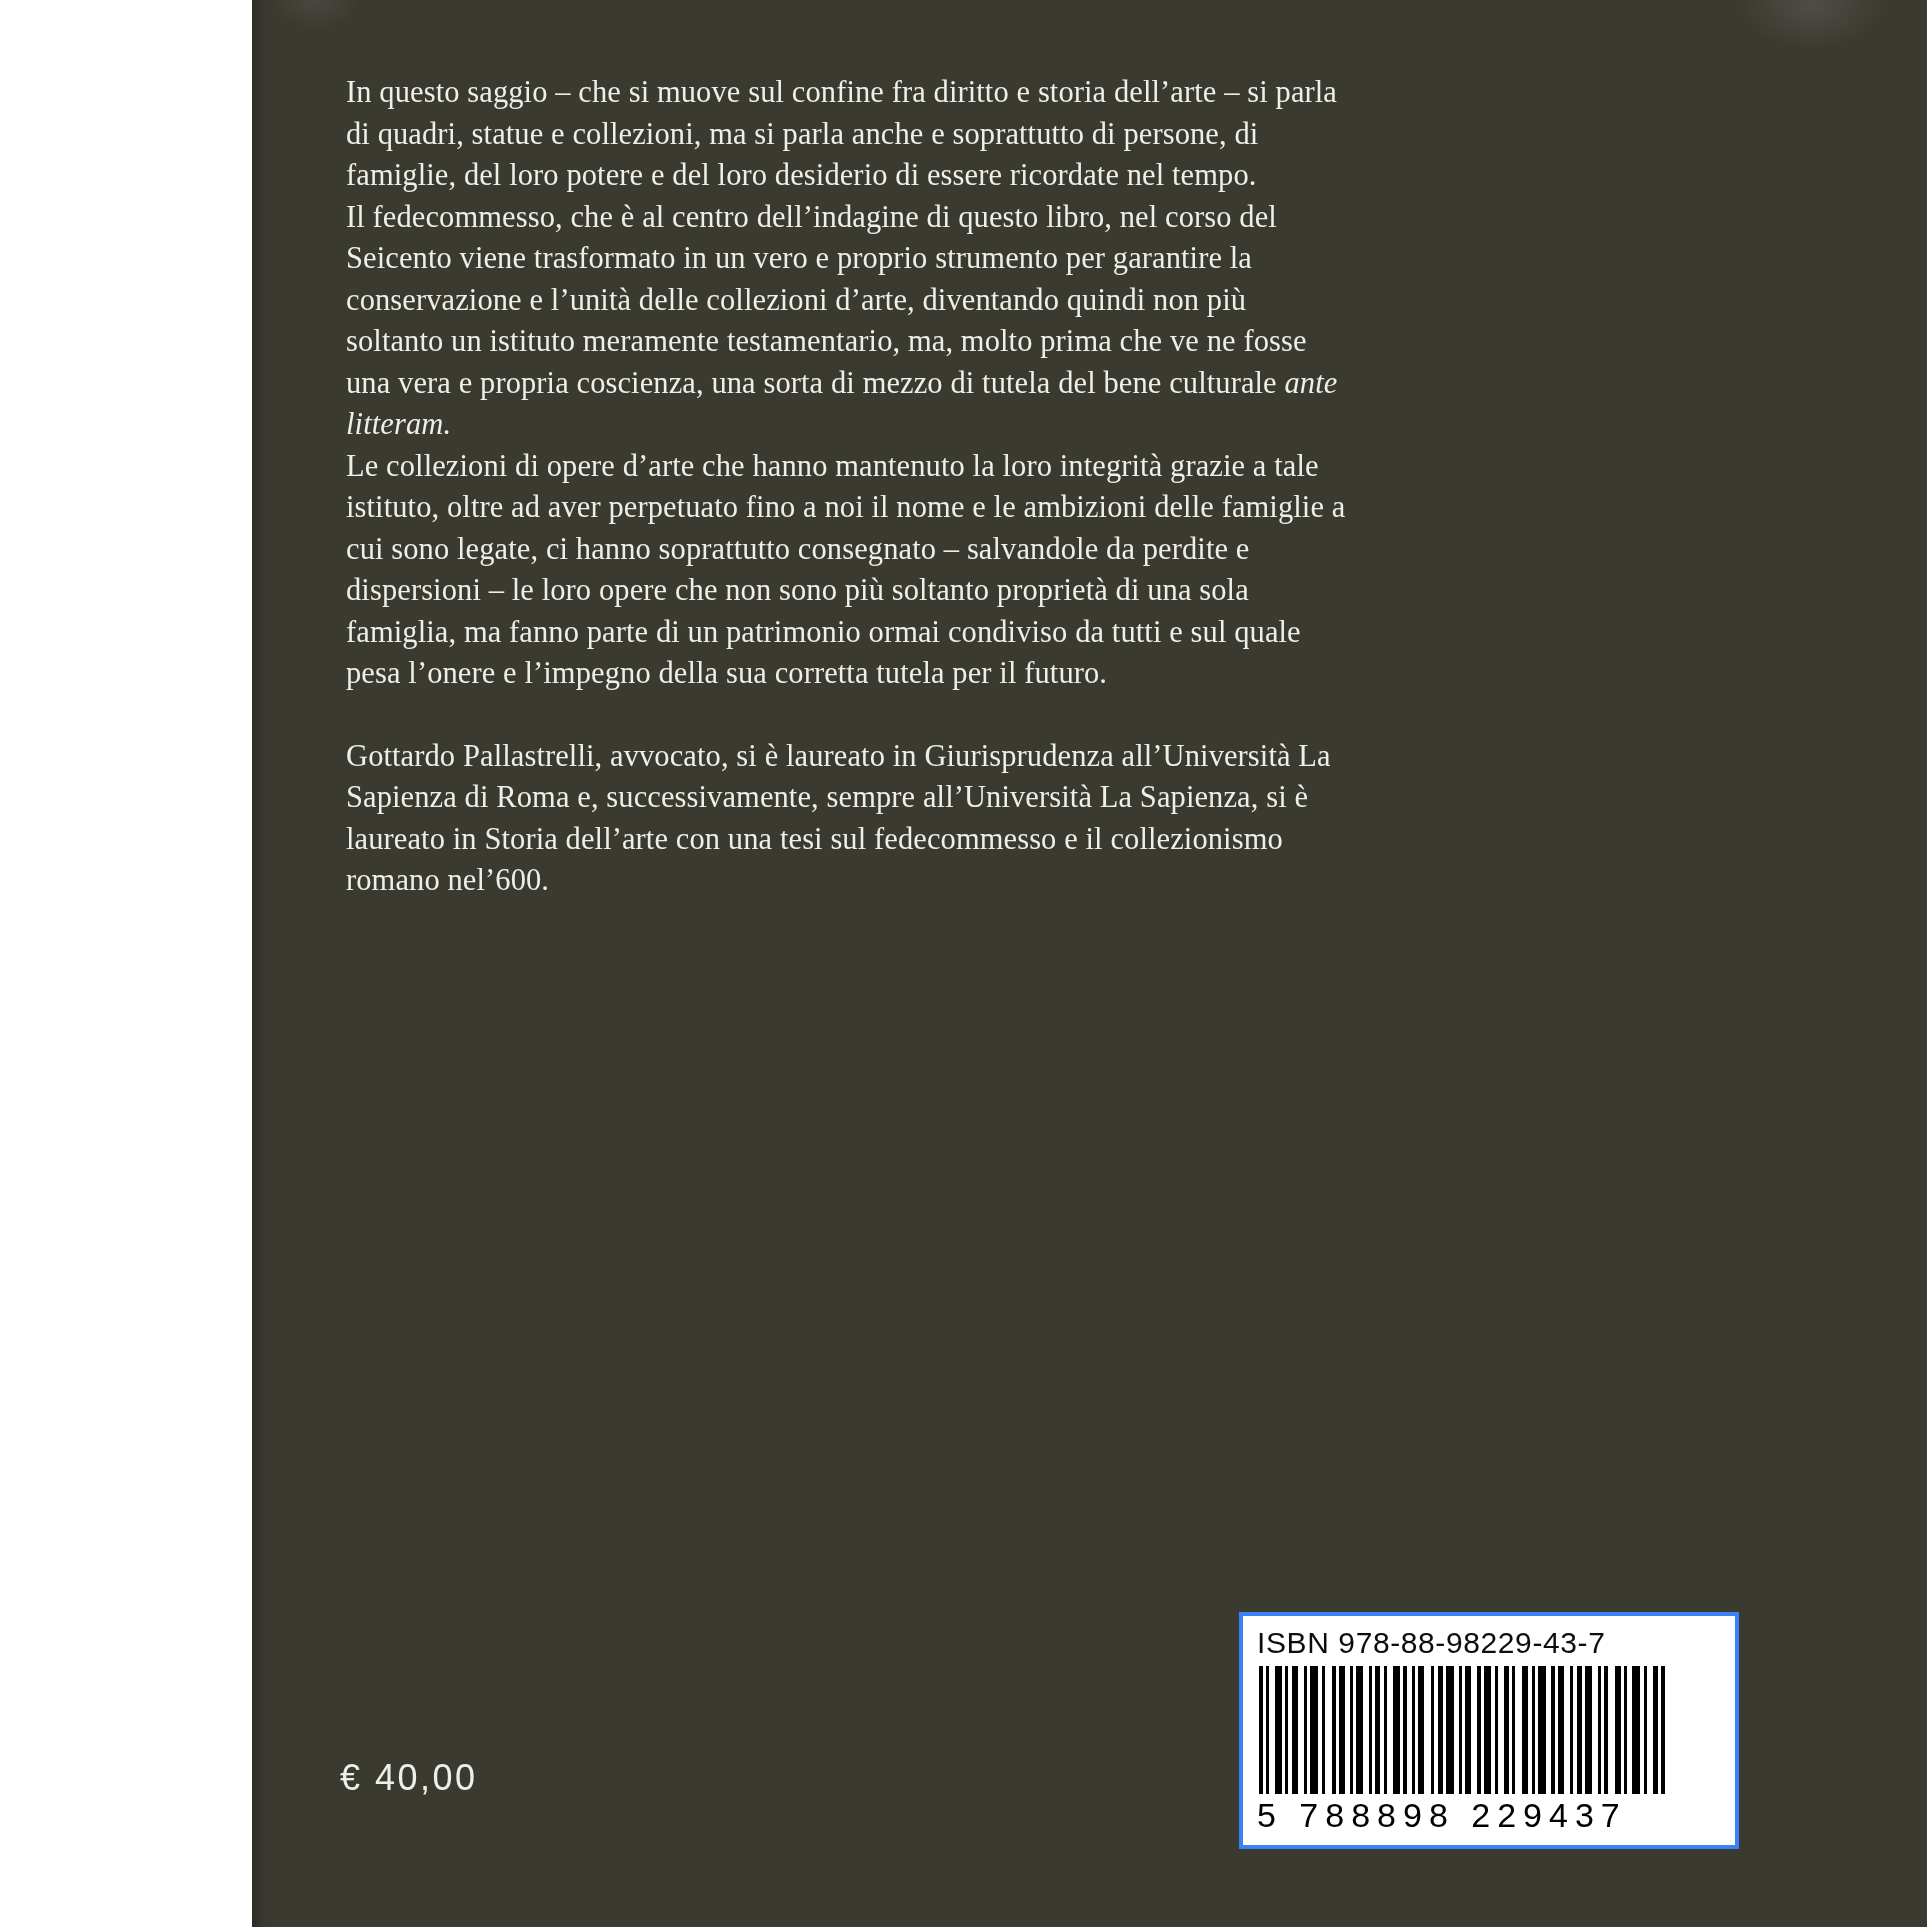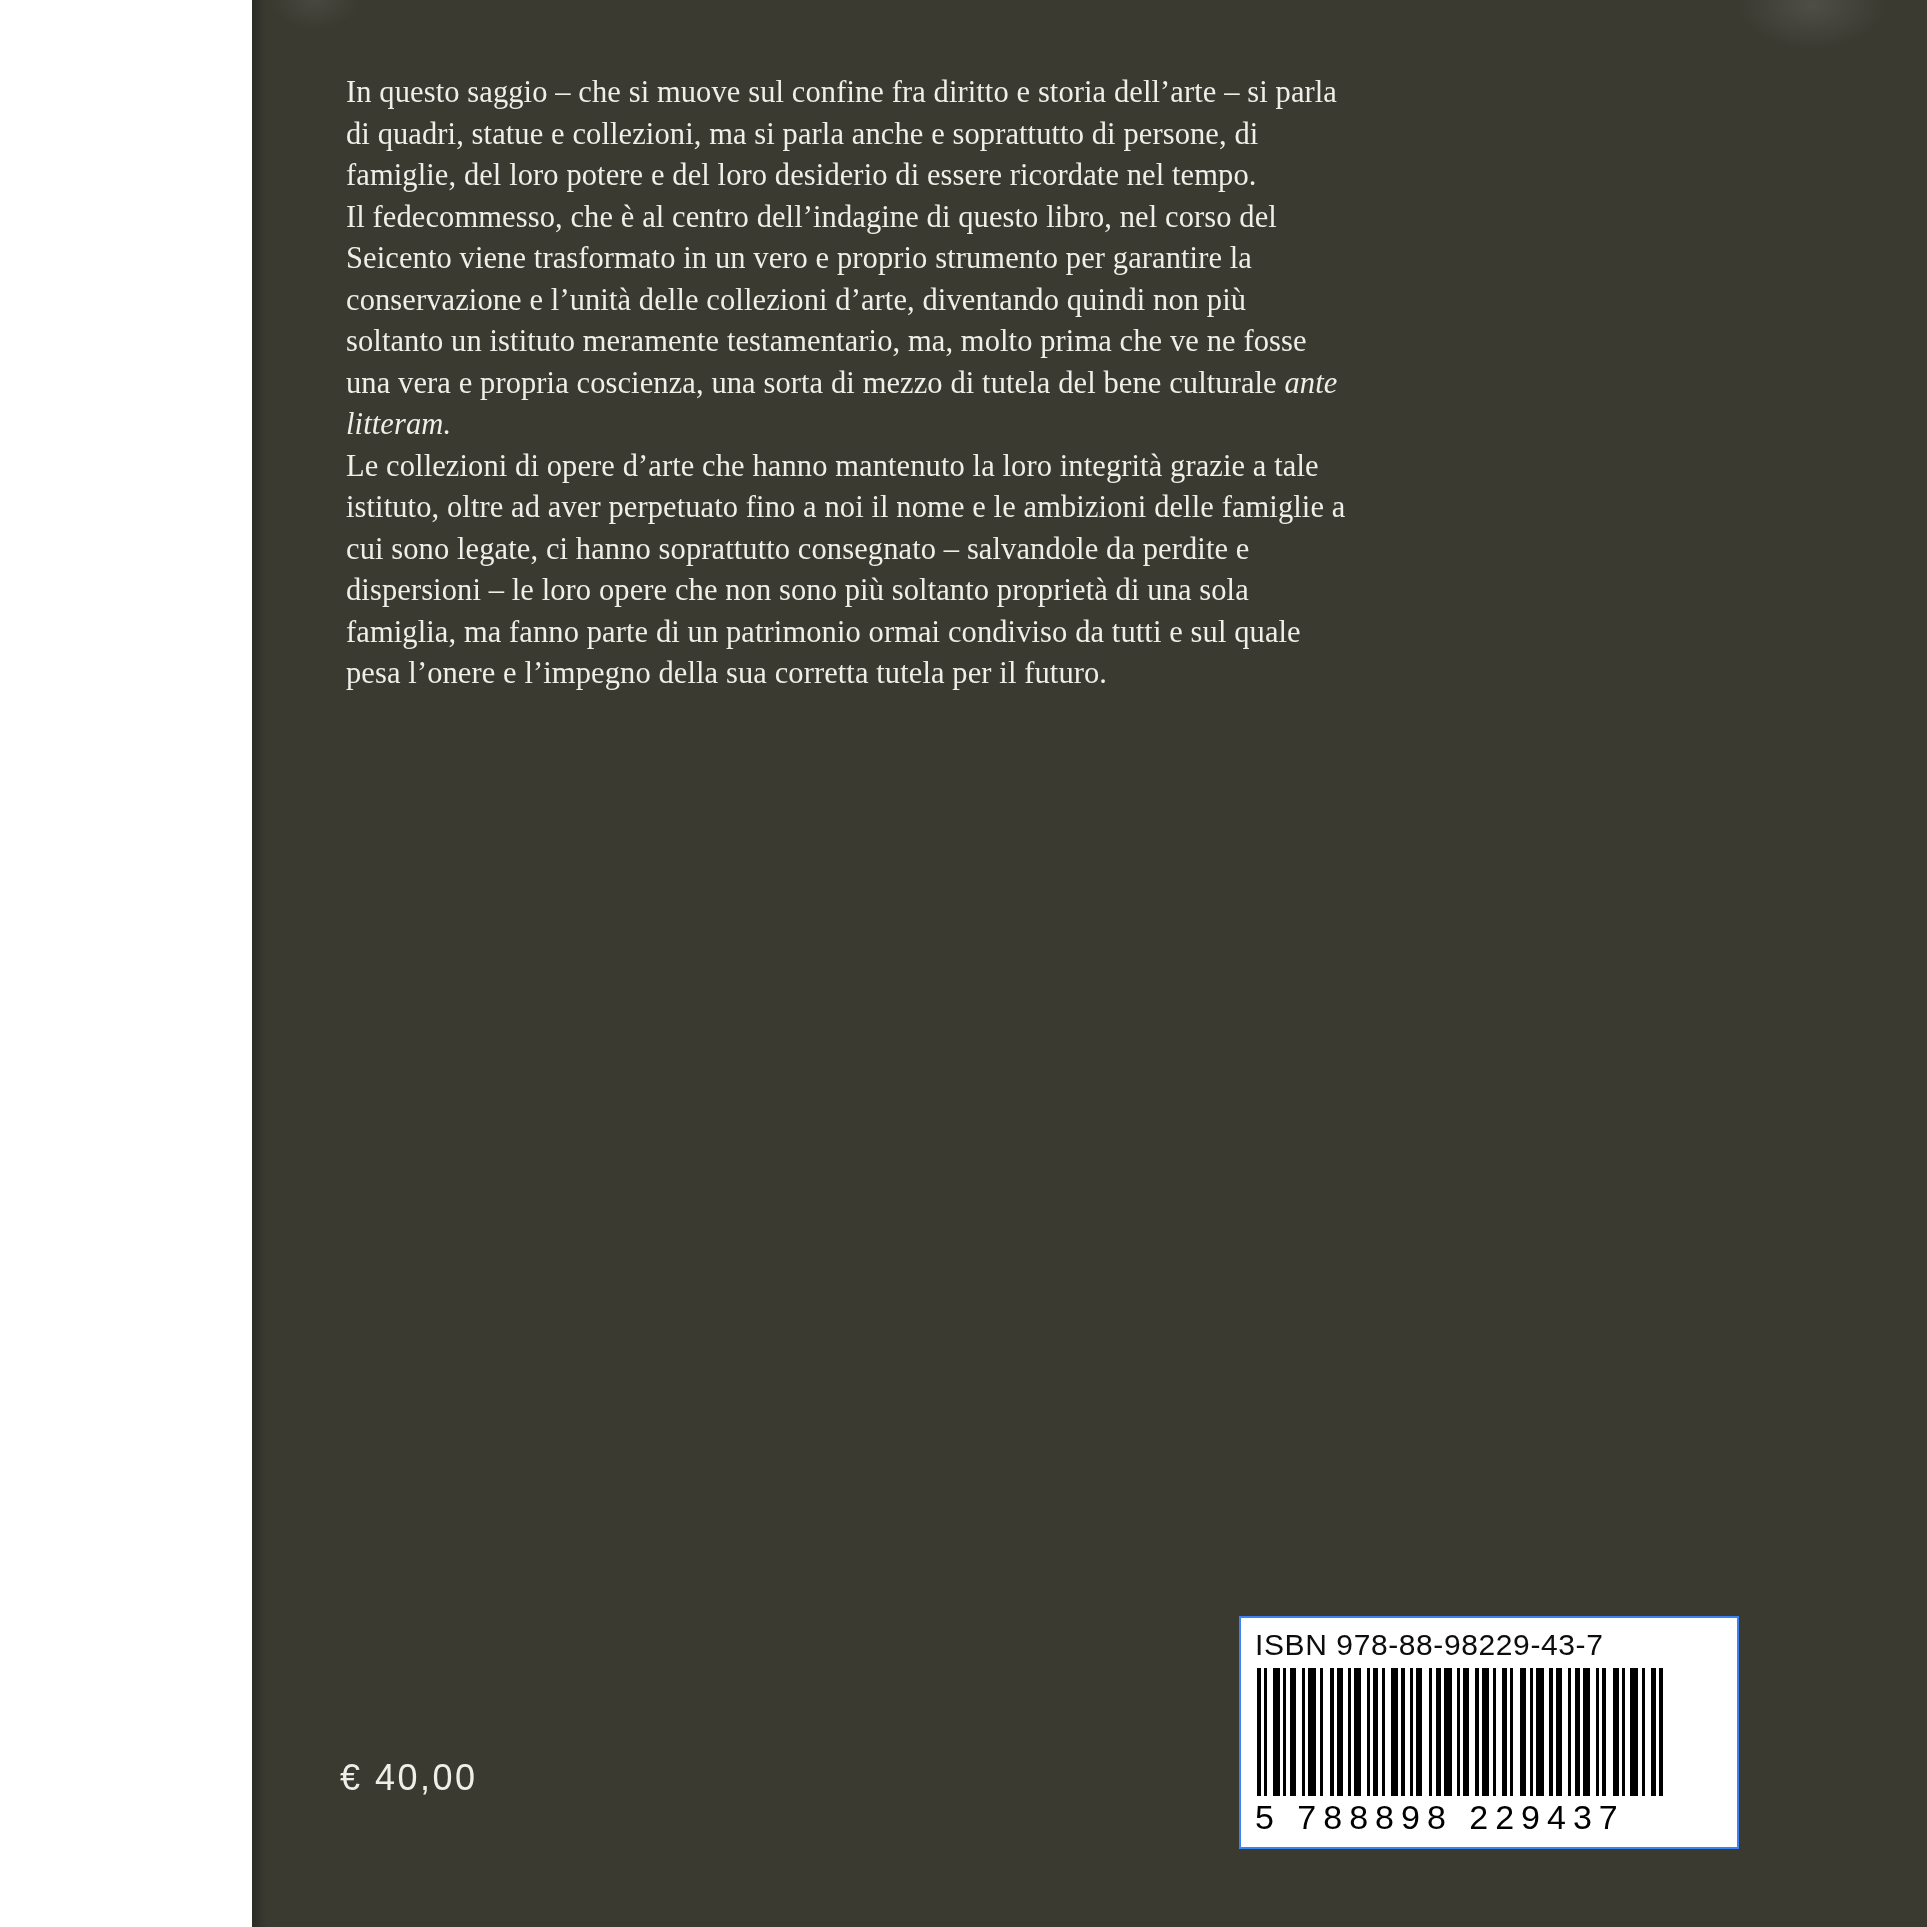--- a/index.html
+++ b/index.html
@@ -89,21 +89,21 @@
     font-weight: 300;
   }
 
   
   #barcode-block {
     position: absolute;
     right: 188px;
     bottom: 78px;
     width: 500px;
     background: #ffffff;
-    border: 2px solid #3b82f6;
+    border: 4px solid #3b82f6;
     padding: 0;
     box-sizing: border-box;
   }
   #isbn-text {
     font-family: "Liberation Sans", sans-serif;
     font-size: 30px;
     color: #0d0d0d;
     letter-spacing: 0.6px;
     padding: 10px 0 6px 14px;
     white-space: nowrap;
@@ -142,20 +142,21 @@
 <div id="page">
   <div id="cover">
     <div id="spine-edge"></div>
     <div id="glare"></div>
     <div id="glare2"></div>
 
     <div class="blurb">
       <p>In questo saggio – che si muove sul confine fra diritto e storia dell’arte – si parla di quadri, statue e collezioni, ma si parla anche e soprattutto di persone, di famiglie, del loro potere e del loro desiderio di essere ricordate nel tempo.</p>
       <p><span>Il fedecommesso, che è al centro dell’indagine di questo libro, nel corso del Seicento viene trasformato in un vero e proprio strumento per garantire la conservazione e l’unità delle collezioni d’arte, diventando quindi non più soltanto un istituto meramente testamentario, ma, molto prima che ve ne fosse una vera e propria coscienza, una sorta di mezzo di tutela del bene culturale </span><span class="it">ante litteram</span><span class="it">.</span></p>
       <p>Le collezioni di opere d’arte che hanno mantenuto la loro integrità grazie a tale istituto, oltre ad aver perpetuato fino a noi il nome e le ambizioni delle famiglie a cui sono legate, ci hanno soprattutto consegnato – salvandole da perdite e dispersioni – le loro opere che non sono più soltanto proprietà di una sola famiglia, ma fanno parte di un patrimonio ormai condiviso da tutti e sul quale pesa l’onere e l’impegno della sua corretta tutela per il futuro.</p>
+      <p class="gap">Gottardo Pallastrelli, avvocato, si è laureato in Giurisprudenza all’Università La Sapienza di Roma e, successivamente, sempre all’Università La Sapienza, si è laureato in Storia dell’arte con una tesi sul fedecommesso e il collezionismo romano nel’600.</p>
     </div>
 
     <div id="price">€ 40,00</div>
 
     <div id="barcode-block">
       <div id="isbn-text">ISBN 978-88-98229-43-7</div>
       <div id="bars">
         <span class="b" style="width:4px"></span>
           <span class="s" style="width:3px"></span>
         <span class="b" style="width:3px"></span>

